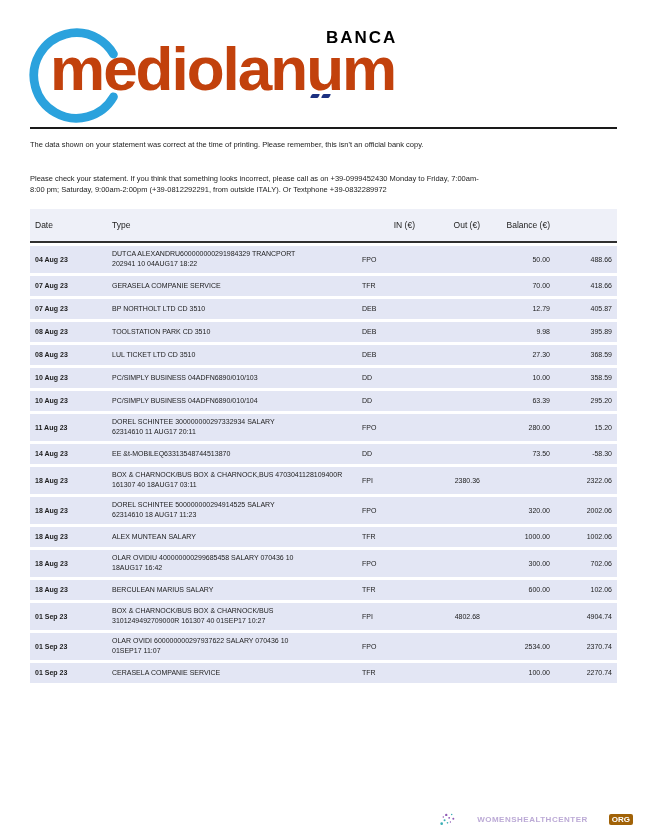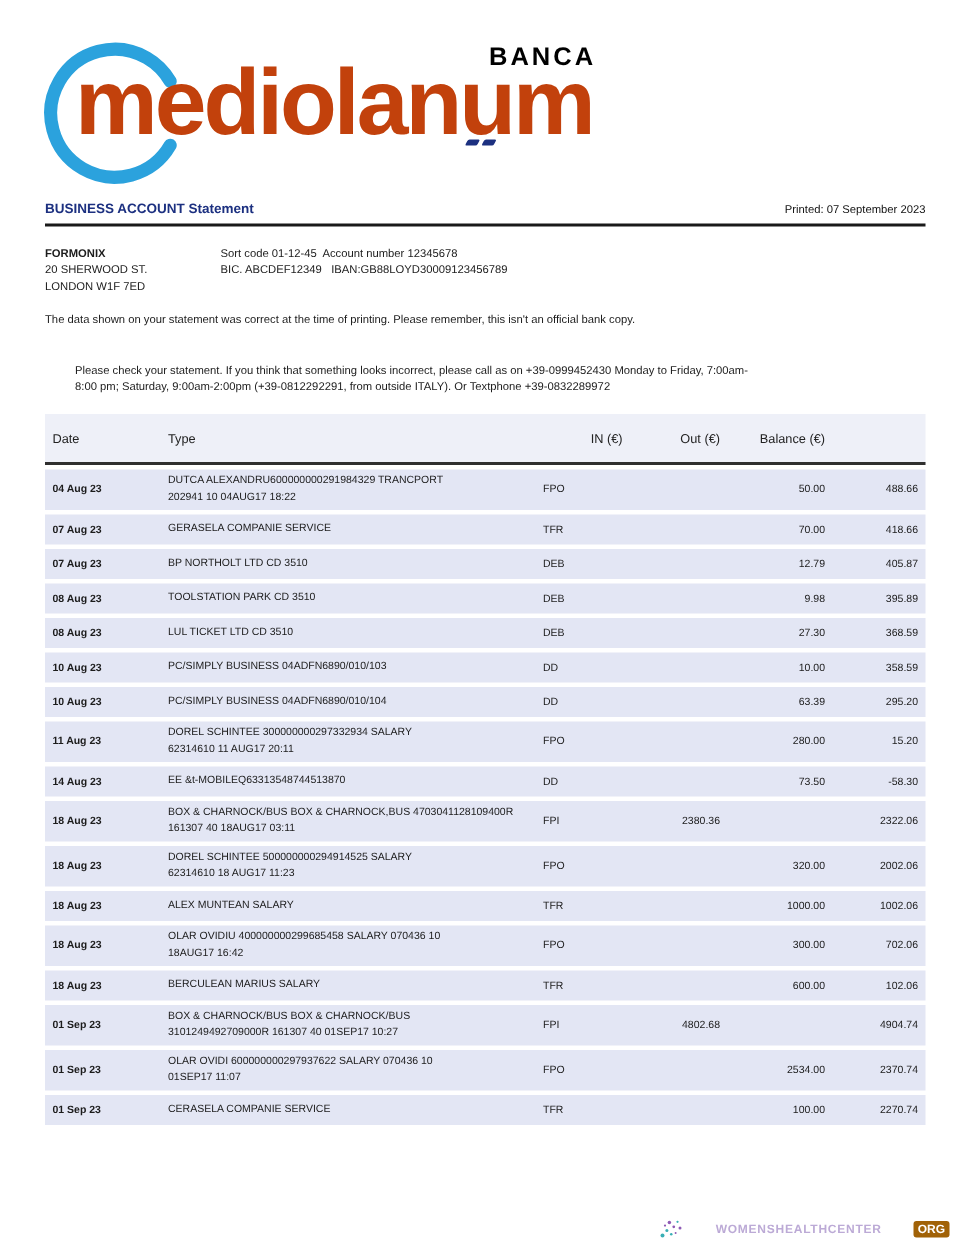--- a/index.html
+++ b/index.html
@@ -22,21 +22,21 @@
   .printed { font-size:7.5px; color:#111; }
   .rule { border:none; border-top:2px solid #1a1a1a; margin-top:5px; }
 
   
   .acct { display:flex; margin-top:13px; font-size:7.5px; line-height:1.45; }
   .acct-left { width:117px; }
   .acct-name { font-weight:bold; }
   .prewrap { white-space:pre-wrap; }
 
   .notice1 { margin-top:11px; font-size:7.5px; }
-  .notice2 { margin-top:25px; font-size:7.5px; white-space:pre-line; line-height:1.45;margin-left:20px; }
+  .notice2 { margin-top:25px; font-size:7.5px; white-space:pre-line; line-height:1.45; }
 
   
   .table { margin-top:13px; }
   .tgrid { display:grid; grid-template-columns:80px 250px 60px 65px 70px 62px; }
   .thead { background:#eef0f8; border-bottom:2px solid #2f2f2f; height:34px; align-items:center; font-size:8.5px; color:#222; }
   .th, .td { padding:0 2px; }
   .col-date { padding-left:5px; }
   .num { text-align:right; padding-right:5px; }
   .trow { background:#e3e6f4; margin-top:3px; min-height:20px; align-items:center; font-size:7px; padding:3px 0; }
   .trow .col-date { font-weight:bold; }
@@ -53,37 +53,22 @@
 <div class="page">
 
   <div class="logo">
     <svg class="logo-ring" viewBox="0 0 100 100" aria-hidden="true">
       <circle cx="50" cy="50" r="44" fill="none" stroke="#2ba2dd" stroke-width="9" stroke-linecap="round" stroke-dasharray="230 46" transform="rotate(30 50 50)"></circle>
     </svg>
     <div class="banca">BANCA</div>
     <div class="wordmark"><span>mediolan</span><span class="u-wrap"><span class="u-marks"><i></i><i></i></span><span>u</span></span><span>m</span></div>
   </div>
 
-  <div class="title-row">
-    <span class="stmt-title">BUSINESS ACCOUNT Statement</span>
-    <span class="printed">Printed: 07 September 2023</span>
-  </div>
   <hr class="rule">
 
-  <div class="acct">
-    <div class="acct-left">
-      <div class="acct-name">FORMONIX</div>
-      <div>20 SHERWOOD ST.</div>
-      <div>LONDON W1F 7ED</div>
-    </div>
-    <div class="acct-right">
-      <div class="prewrap">Sort code 01-12-45  Account number 12345678</div>
-      <div class="prewrap">BIC. ABCDEF12349   IBAN:GB88LOYD30009123456789</div>
-    </div>
-  </div>
 
   <p class="notice1">The data shown on your statement was correct at the time of printing. Please remember, this isn't an official bank copy.</p>
   <p class="notice2">Please check your statement. If you think that something looks incorrect, please call as on +39-0999452430 Monday to Friday, 7:00am-
 8:00 pm; Saturday, 9:00am-2:00pm (+39-0812292291, from outside ITALY). Or Textphone  +39-0832289972</p>
 
   <div class="table">
     <div class="tgrid thead">
       <span class="th col-date">Date</span>
       <span class="th">Type</span>
       <span class="th num">IN (€)</span>

